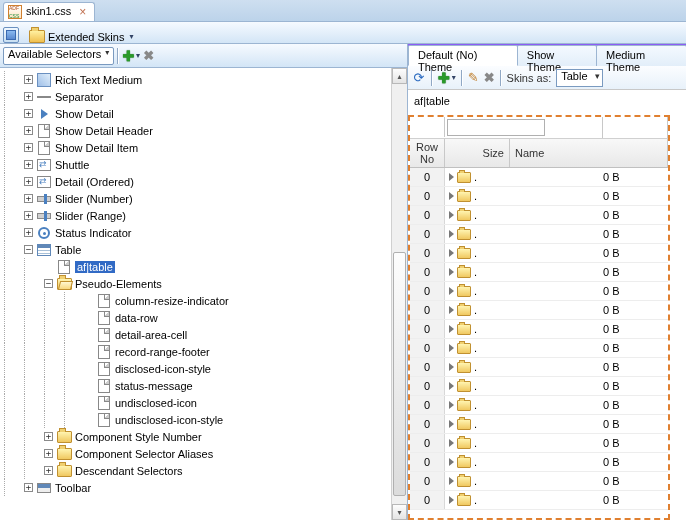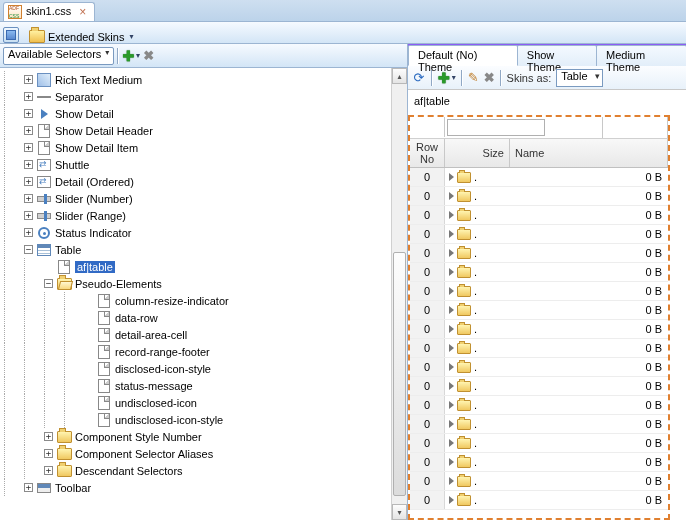--- a/index.html
+++ b/index.html
@@ -147,21 +147,21 @@
   .gh1{width:35px;text-align:center;height:20px;}
   .gh1b{width:35px;flex-direction:column;line-height:1.1;justify-content:center;height:28px;}
   .gh2{flex:1;}
   .gh3{width:65px;justify-content:flex-end;}
   .filt-row{display:flex;border-bottom:1px solid #d0d0d0;}
   .filt-input{border:1px solid #b0b0b0;height:17px;margin:2px;background:#fff;}
   .grid-body{}
   .gr{display:flex;height:19px;align-items:center;border-bottom:1px solid #ededed;}
   .gr .c1{width:35px;text-align:center;background:#f2f2f2;border-right:1px solid #d8d8d8;height:100%;display:flex;align-items:center;justify-content:center;}
   .gr .c2{flex:1;display:flex;align-items:center;gap:3px;padding-left:4px;}
-  .gr .c3{width:65px;text-align:right;padding-right:6px;}
+  .gr .c3{width:65px;text-align:left;padding-right:6px;}
   .disc-tri{width:0;height:0;border-top:4px solid transparent;border-bottom:4px solid transparent;border-left:5px solid #777;}
   .folder-sm{width:14px;height:11px;background:linear-gradient(#fff4b0,#f0c860);border:1px solid #c09030;border-radius:1px;position:relative;}
   .folder-sm::before{content:"";position:absolute;top:-3px;left:1px;width:4px;height:2px;background:#f0d070;border:1px solid #c09030;border-bottom:none;}
 </style>
 </head>
 <body>
 
 <div class="tab-strip">
   <div class="file-tab">
     <span class="file-icon"></span>

